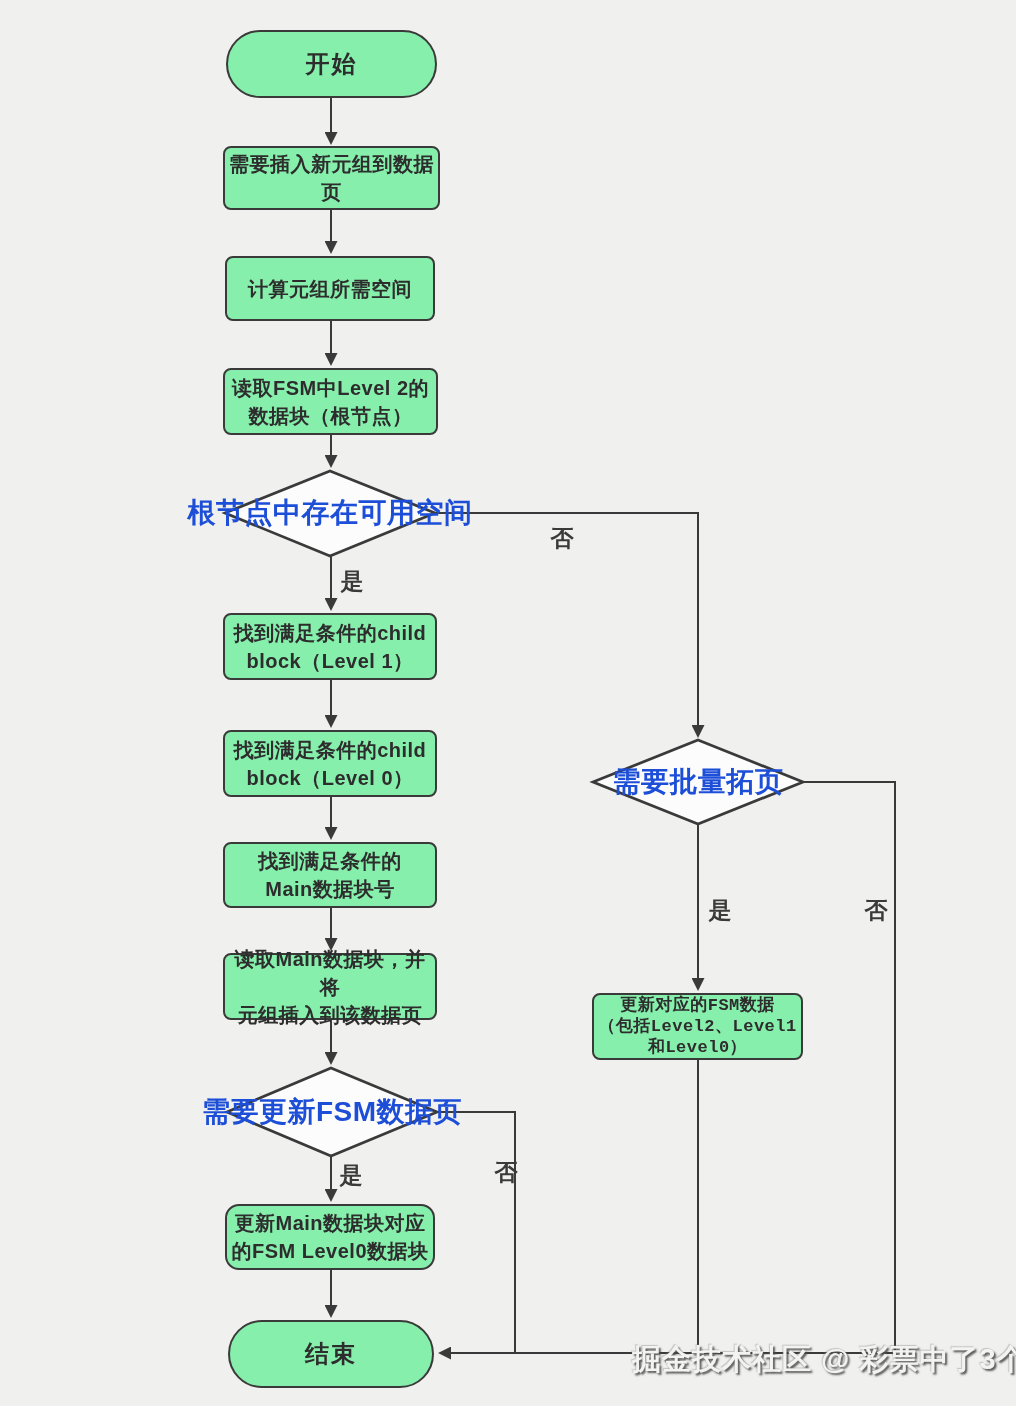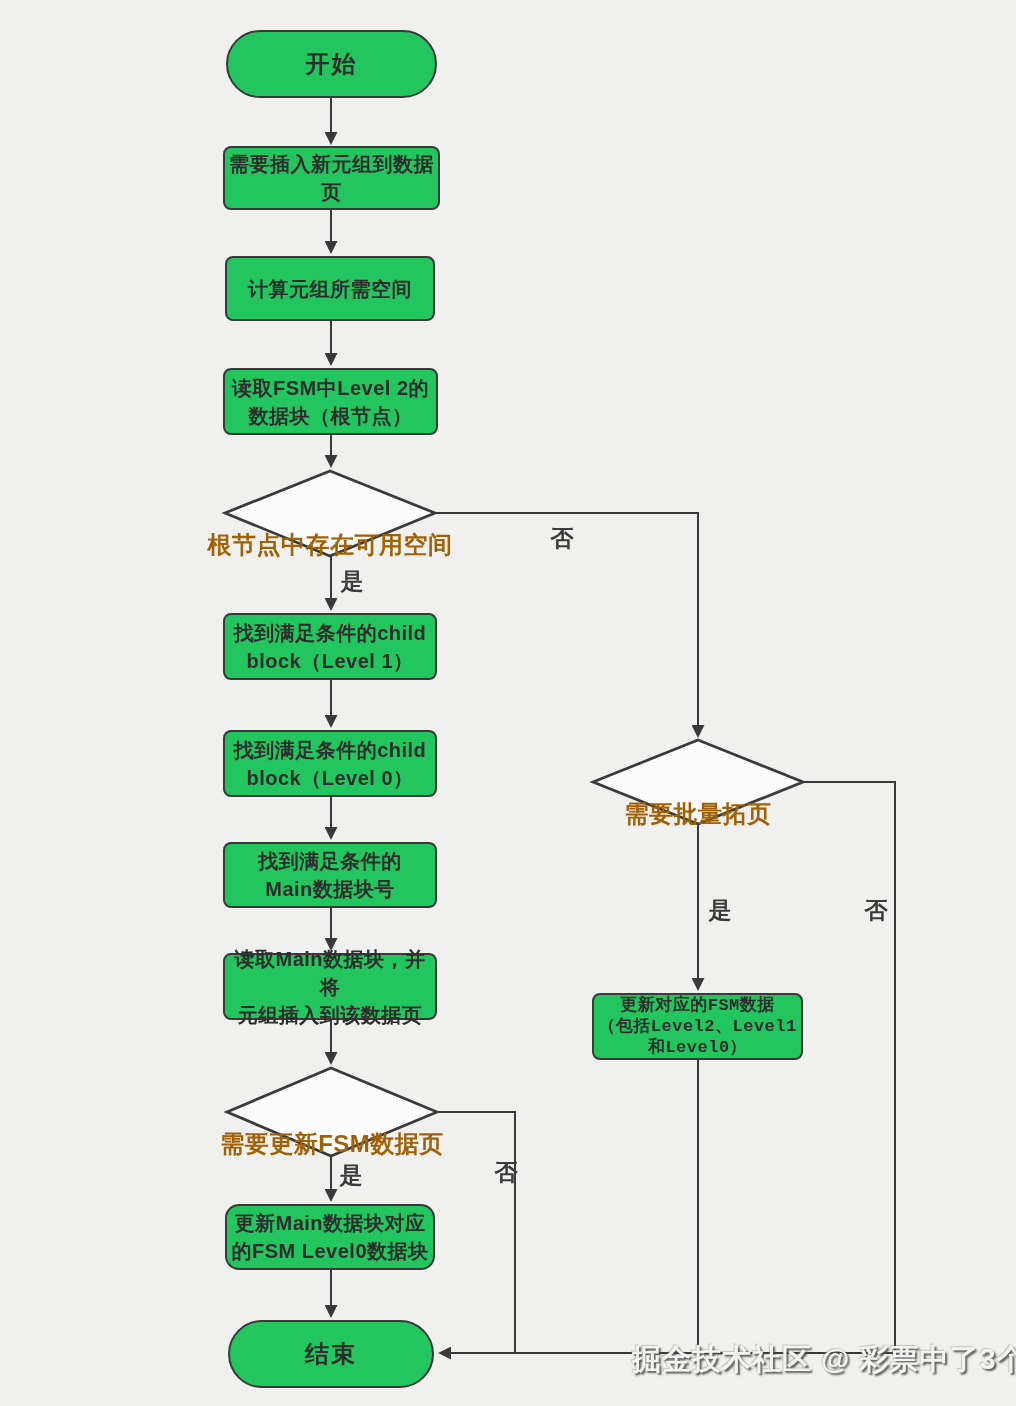--- a/index.html
+++ b/index.html
@@ -17,21 +17,21 @@
   }
   #edges{
     position:absolute;
     left:0;top:0;
     width:1016px;height:1406px;
     z-index:1;
   }
   .node{
     position:absolute;
     box-sizing:border-box;
-    background:#22c55e;
+    background:#86efac;
     border:2.5px solid #3a3a3a;
     border-radius:8px;
     display:flex;
     flex-direction:column;
     align-items:center;
     justify-content:center;
     text-align:center;
     color:#2d2d2d;
     font-size:20px;
     font-weight:600;
@@ -41,26 +41,25 @@
   }
   .terminator{
     border-radius:34px;
     font-size:24px;
     letter-spacing:2px;
   }
   .decision-label{
     position:absolute;
     transform:translate(-50%,-50%);
     white-space:nowrap;
-    color:#a16207;
-    font-size:24px;
+    color:#1d4ed8;
+    font-size:28px;
     font-weight:600;
     letter-spacing:0.5px;
     z-index:2;
-    margin-top:32px;
   }
   .edge-label{
     position:absolute;
     transform:translate(-50%,-50%);
     color:#3a3a3a;
     font-size:23px;
     font-weight:600;
     z-index:2;
   }
   .line{display:block;}

